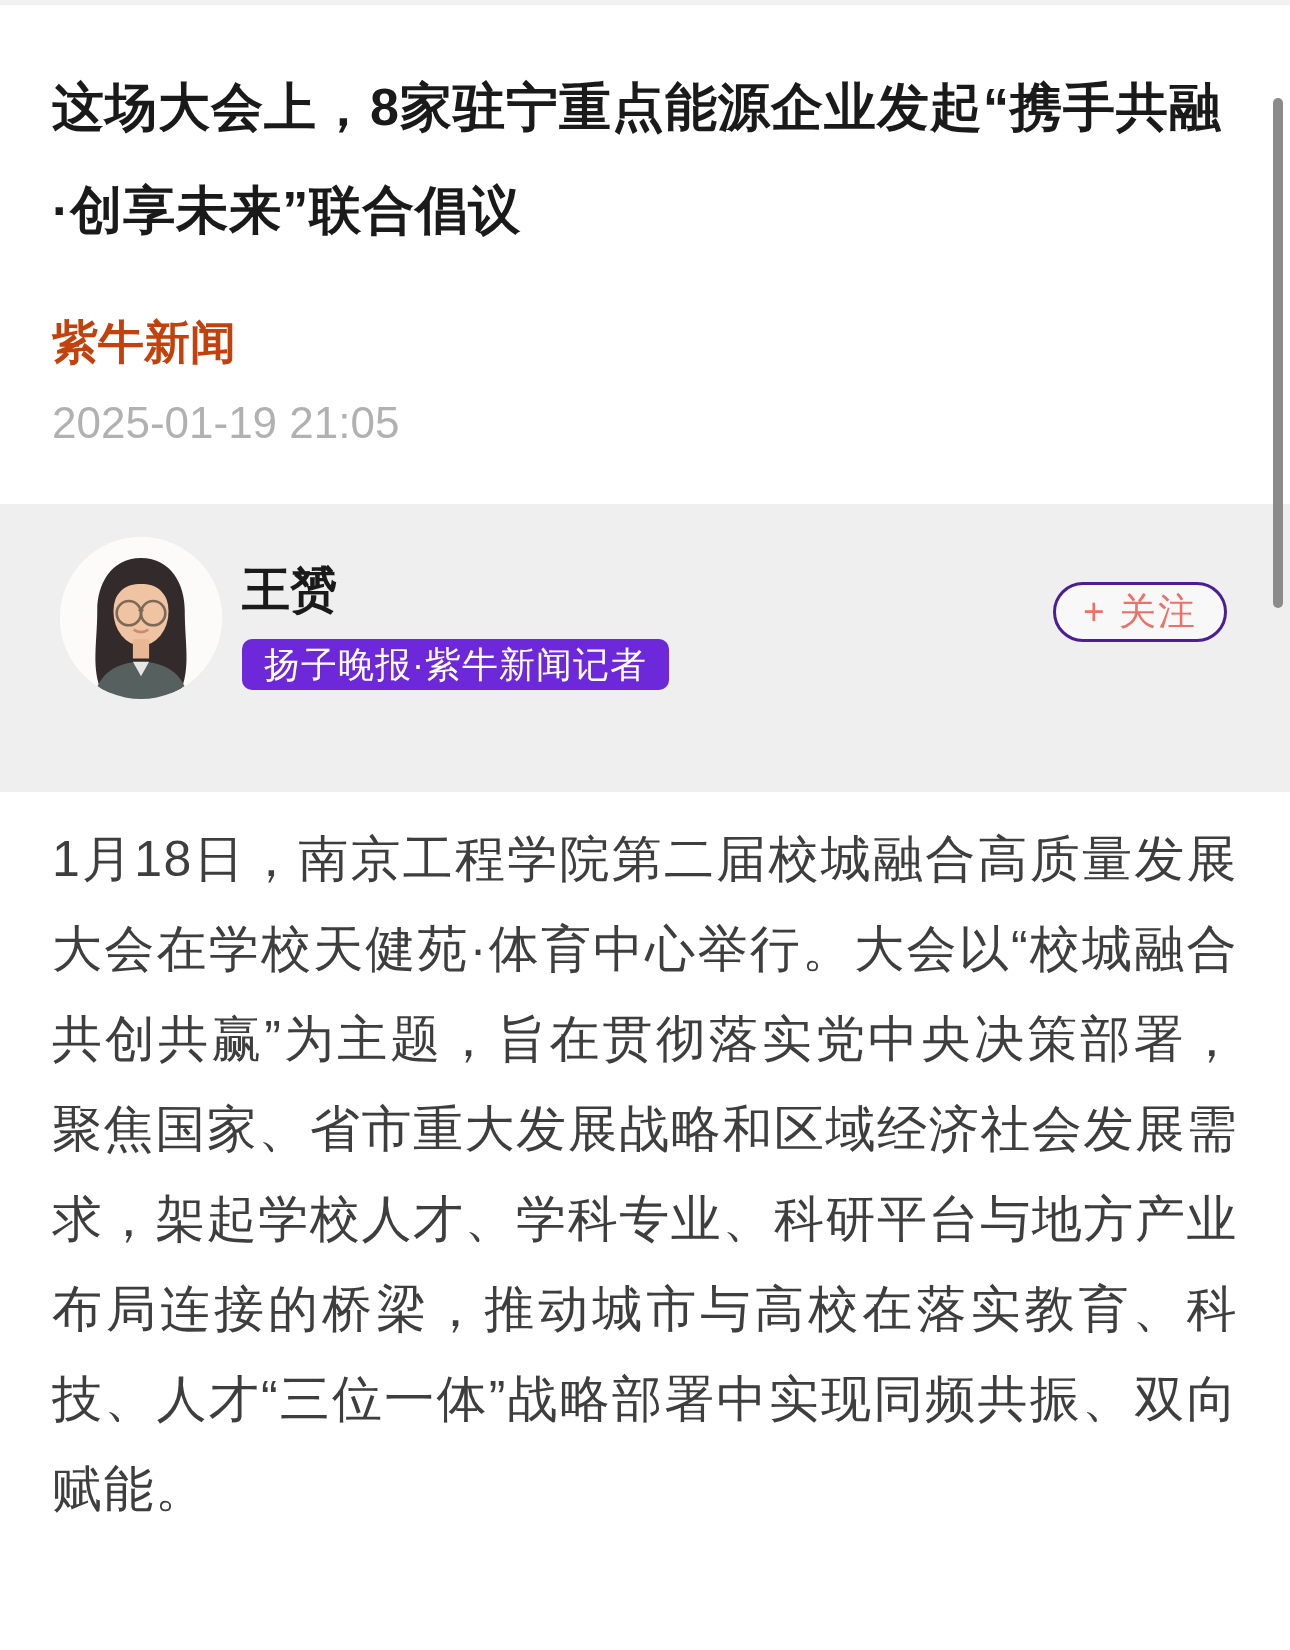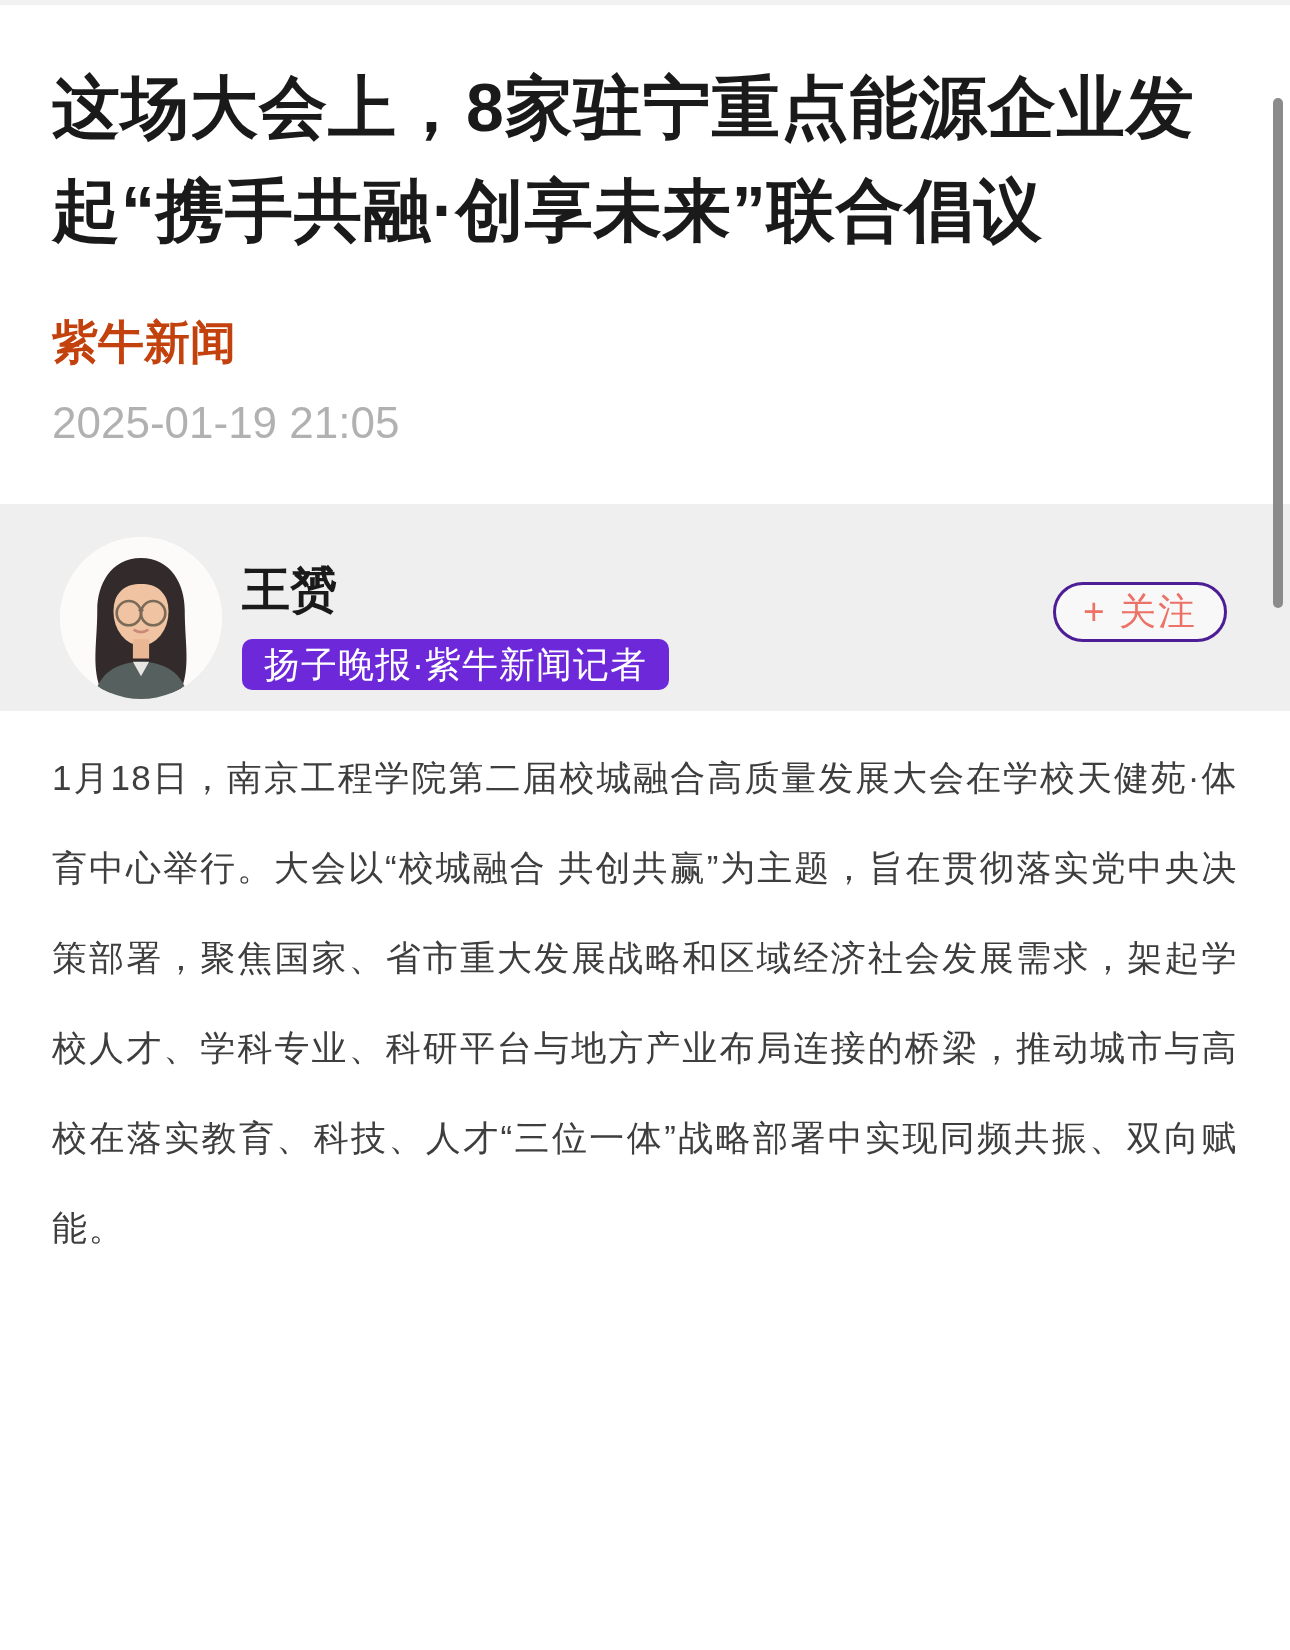--- a/index.html
+++ b/index.html
@@ -11,33 +11,33 @@
   .top-strip{
     position:absolute;top:0;left:0;width:1290px;height:5px;
     background:#f1f1f1;
   }
   .scrollbar{
     position:absolute;right:7px;top:98px;width:10px;height:510px;
     background:#8b8b8b;border-radius:6px;
   }
   .headline{
     margin:56px 50px 0 52px;
-    font-size:68px;line-height:103px;font-weight:700;
+    font-size:52px;line-height:103px;font-weight:700;
     color:#1a1a1a;letter-spacing:1px;
   }
   .source{
     margin:54px 52px 16px 52px;
     font-size:46px;line-height:52px;font-weight:700;color:#c2410c;
   }
   .pubtime{
     margin:30px 52px 14px 52px;
     font-size:44px;line-height:50px;color:#b1b1b1;font-weight:400;
   }
   .author-card{
-    position:relative;margin-top:56px;width:1290px;height:207px;
+    position:relative;margin-top:56px;width:1290px;height:288px;
     background:#efefef;
   }
   .avatar{
     position:absolute;left:60px;top:33px;width:162px;height:162px;
     border-radius:50%;overflow:hidden;background:#fcfbfa;
   }
   .avatar svg{display:block;width:100%;height:100%;}
   .v-badge{
     position:absolute;left:152px;top:141px;width:46px;height:46px;
     border-radius:50%;background:#e0211c;
@@ -58,21 +58,21 @@
   .follow-btn{
     position:absolute;right:63px;top:78px;width:174px;height:60px;
     box-sizing:border-box;border:3px solid #4c1d95;border-radius:32px;
     background:rgba(255,255,255,0.55);color:#ec7166;
     font-size:37px;display:flex;align-items:center;justify-content:center;
     letter-spacing:2px;cursor:pointer;
     font-family:"Liberation Sans","DejaVu Sans",sans-serif;
   }
   .article-body{
     margin:22px 52px 0 52px;
-    font-size:35px;line-height:90px;letter-spacing:1.5px;
+    font-size:50px;line-height:90px;letter-spacing:1.5px;
     color:#3e3e3e;text-align:justify;
   }
 </style>
 </head>
 <body>
 
 <div class="top-strip"></div>
 
 <h1 class="headline">这场大会上，8家驻宁重点能源企业发起“携手共融·创享未来”联合倡议</h1>
 

